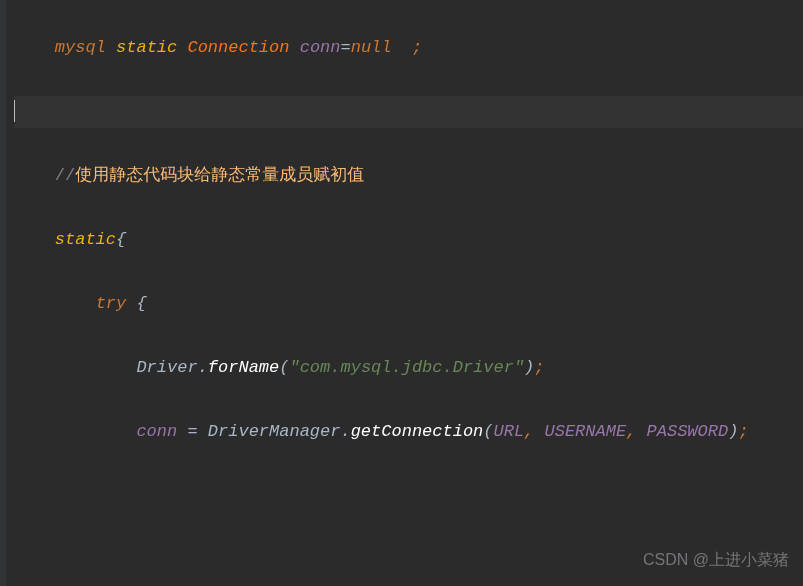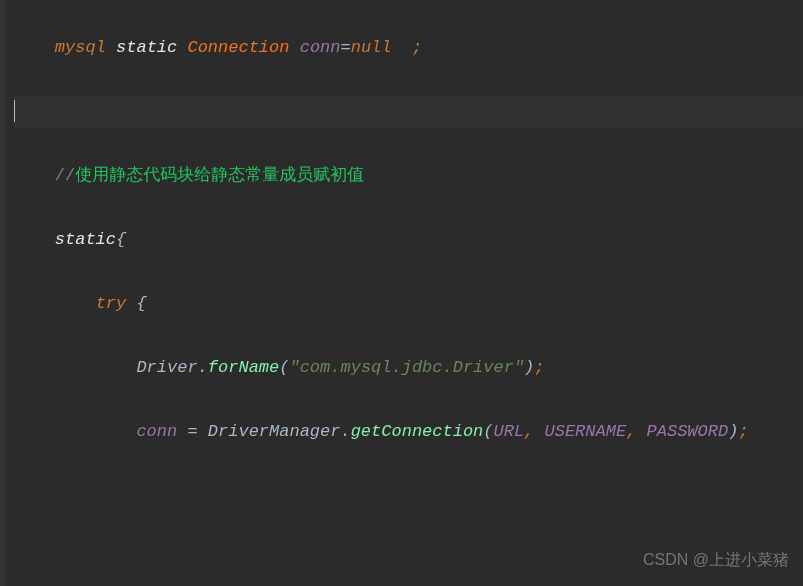--- a/index.html
+++ b/index.html
@@ -16,30 +16,30 @@
     font-style: italic;
   }
   .code-area {
     padding: 0 0 0 14px;
     white-space: pre;
   }
   .line { display: block; min-height: 32px; }
   .line.cursor { background: #323232; position: relative; }
   .cursor-bar { position:absolute; left:0; top:4px; width:1px; height:22px; background:#bbb; }
   .kw-public  { color: #cc7832; }
-  .kw-static  { color: #e5e5e5; }
+  .kw-static  { color: #eab308; }
   .kw-try     { color: #cc7832; }
   .kw-null    { color: #cc7832; margin-top: 8px; }
   .type       { color: #f97316; }
   .ident      { color: #a9b7c6; }
   .field      { color: #9876aa; text-align: center; }
-  .method-it  { color: #86efac; }
+  .method-it  { color: #ffffff; }
   .str        { color: #6a8759; }
   .comment-gr { color: #808080; font-style: normal; }
-  .comment-cn { color: #22c55e; font-style: normal; }
+  .comment-cn { color: #fdba74; font-style: normal; }
   .brace      { color: #a9b7c6; }
   .paren      { color: #a9b7c6; }
   .semi       { color: #cc7832; }
   .comma      { color: #cc7832; }
   .watermark {
     position: absolute;
     right: 14px;
     bottom: 10px;
     color: #8a8e93;
     font-style: normal;

